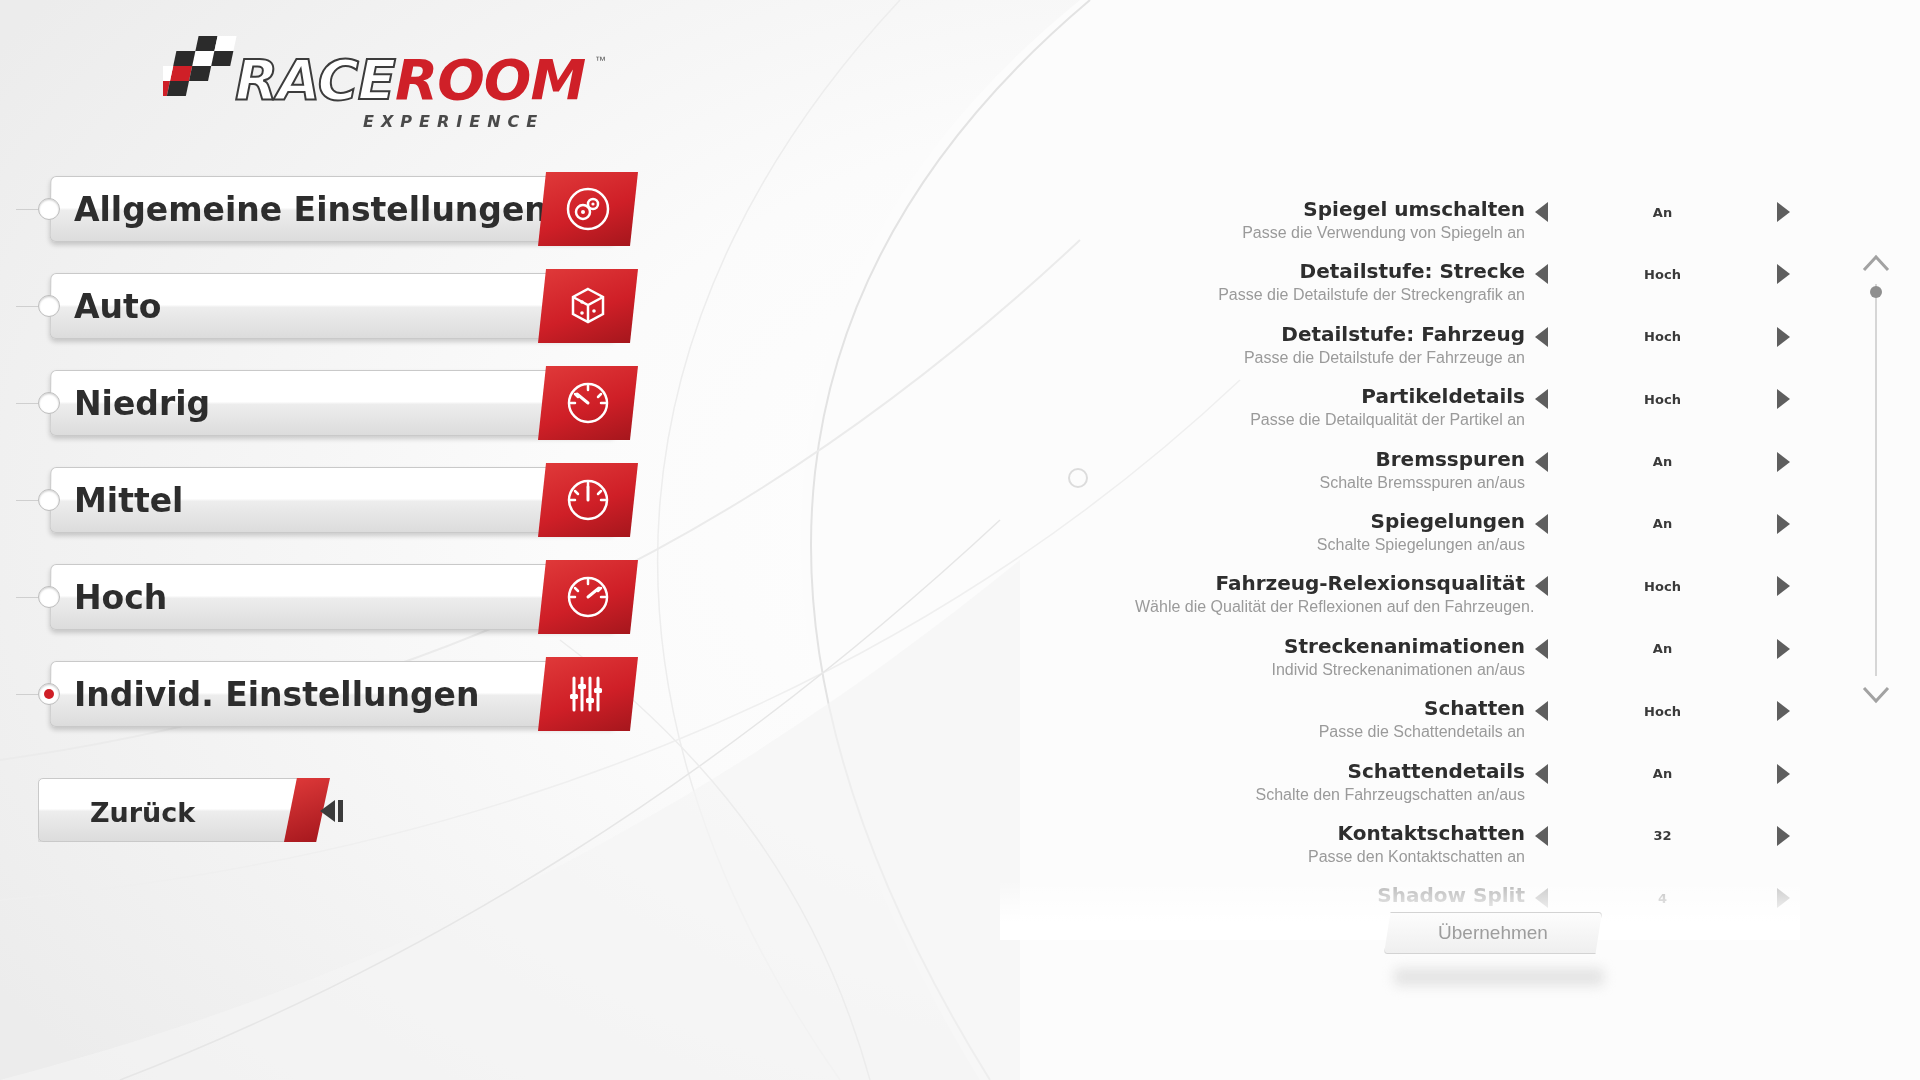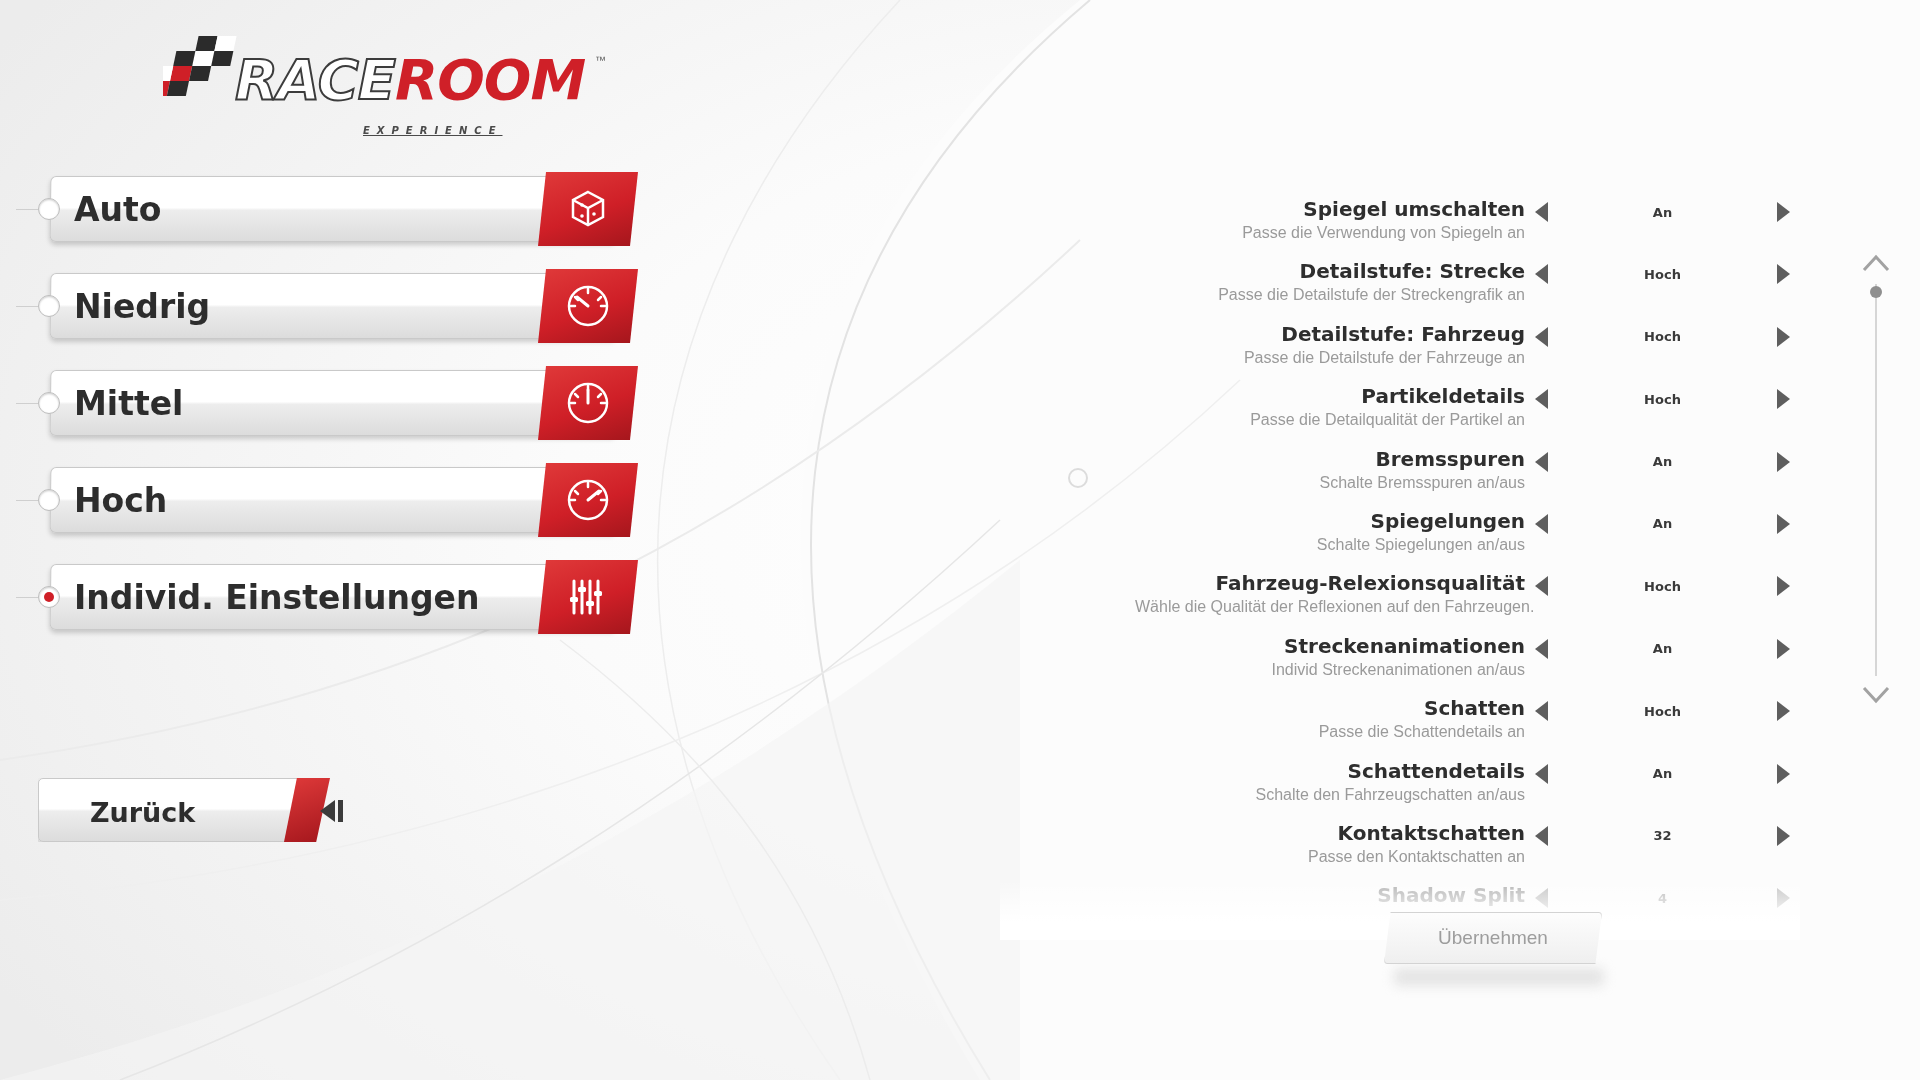--- a/index.html
+++ b/index.html
@@ -28,25 +28,24 @@
     position: absolute; left: 72px; top: 28px;
     font-size: 56px; font-weight: bold; letter-spacing: -1px;
     font-family: "DejaVu Sans", sans-serif;
     font-style: italic;
     line-height: 1;
     white-space: nowrap;
   }
   .logo-race { color: #d0d0d0; -webkit-text-stroke: 2px #3c3c3c; color: #ffffff; }
   .logo-room { color: #cf2028; }
   .logo-sub {
-    position: absolute; left: 200px; top: 101px;
-    font-size: 10px; letter-spacing: 7px; color: #4a4a4a;
+    position: absolute; left: 200px; top: 88px;
+    font-size: 16px; letter-spacing: 7px; color: #4a4a4a;
     font-style: italic; font-weight: bold;
     font-family: "DejaVu Sans", sans-serif;
-    text-decoration: underline;
   }
   .logo-tm { position: absolute; left: 432px; top: 30px; font-size: 11px; color: #555; }
   .checker { position: absolute; left: 0; top: 10px; width: 90px; height: 70px; }
 
   
   .menu { position: absolute; left: 38px; top: 176px; width: 600px; }
   .menu-item {
     position: relative;
     height: 66px;
     margin-bottom: 31px;
@@ -166,21 +165,21 @@
     position: absolute; left: 15px; top: 34px; width: 2px; bottom: 34px;
     background: #d6d6d6;
   }
   .scroll-thumb {
     position: absolute; left: 10px; top: 36px; width: 12px; height: 12px;
     border-radius: 50%; background: #8f8f8f; cursor: pointer;
   }
 
   
   .apply {
-    position: absolute; left: 1384px; top: 912px; width: 218px; height: 52px;
+    position: absolute; left: 1384px; top: 912px; width: 218px; height: 42px;
     border: 1px solid #d3d3d3; border-radius: 3px;
     background: linear-gradient(#fdfdfd,#efefef);
     color: #9d9d9d; font-size: 19px;
     display: flex; align-items: center; justify-content: center;
     cursor: pointer;
     clip-path: polygon(3% 0, 100% 0, 97% 100%, 0 100%);
   }
   .blur-bar {
     position: absolute; left: 1394px; top: 968px; width: 210px; height: 18px;
     background: #e4e4e4; filter: blur(6px); border-radius: 4px;
@@ -231,20 +230,35 @@
     </svg>
     <div class="logo-text">
       <span class="logo-race">RACE</span><span class="logo-room">ROOM</span>
     </div>
     <div class="logo-tm">™</div>
     <div class="logo-sub">EXPERIENCE</div>
   </div>
 
   <div class="menu">
 
+    <div class="menu-item">
+      <div class="mi-tick"></div>
+      <div class="mi-bar"></div>
+      <div class="mi-radio"></div>
+      <div class="mi-label">Allgemeine Einstellungen</div>
+      <div class="mi-icon">
+        <svg width="46" height="46" viewBox="0 0 46 46">
+          <circle cx="23" cy="23" r="20" fill="none" stroke="#fff" stroke-width="2.5"></circle>
+          <circle cx="18" cy="26" r="7" fill="none" stroke="#fff" stroke-width="2.5"></circle>
+          <circle cx="28" cy="18" r="5" fill="none" stroke="#fff" stroke-width="2.5"></circle>
+          <circle cx="18" cy="26" r="2" fill="#fff"></circle>
+          <circle cx="28" cy="18" r="1.6" fill="#fff"></circle>
+        </svg>
+      </div>
+    </div>
 
     <div class="menu-item">
       <div class="mi-tick"></div>
       <div class="mi-bar"></div>
       <div class="mi-radio"></div>
       <div class="mi-label">Auto</div>
       <div class="mi-icon">
         <svg width="44" height="44" viewBox="0 0 44 44">
           <path d="M22 5 L37 13 L37 30 L22 38 L7 30 L7 13 Z" fill="none" stroke="#fff" stroke-width="2.5"></path>
           <path d="M7 13 L22 21 L37 13 M22 21 L22 38" fill="none" stroke="#fff" stroke-width="2.5"></path>

